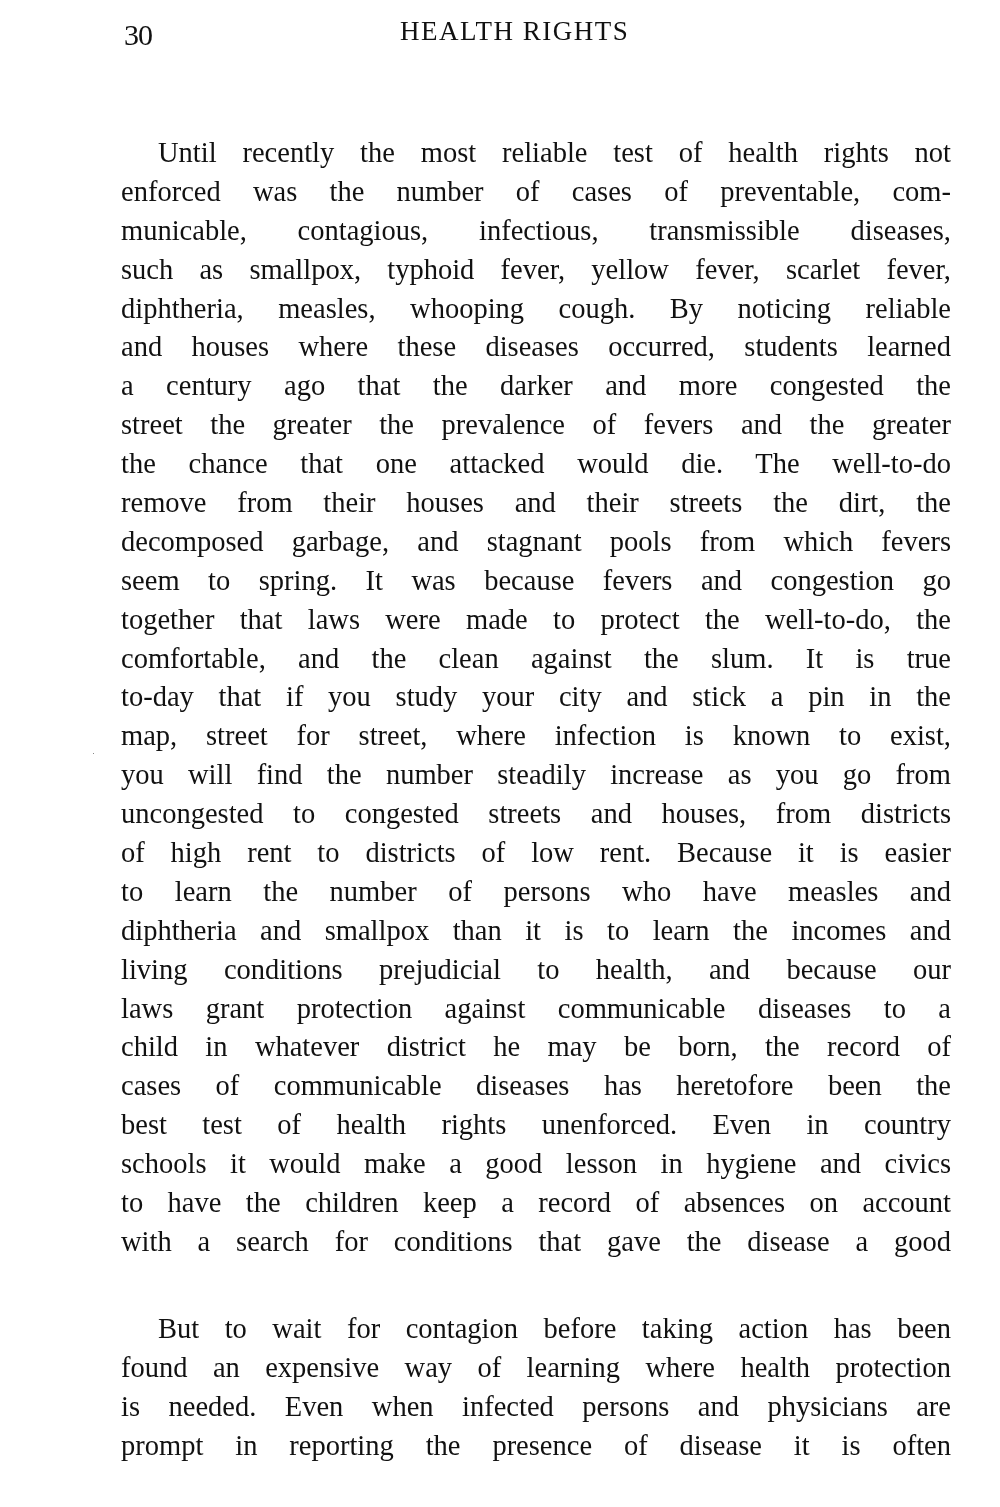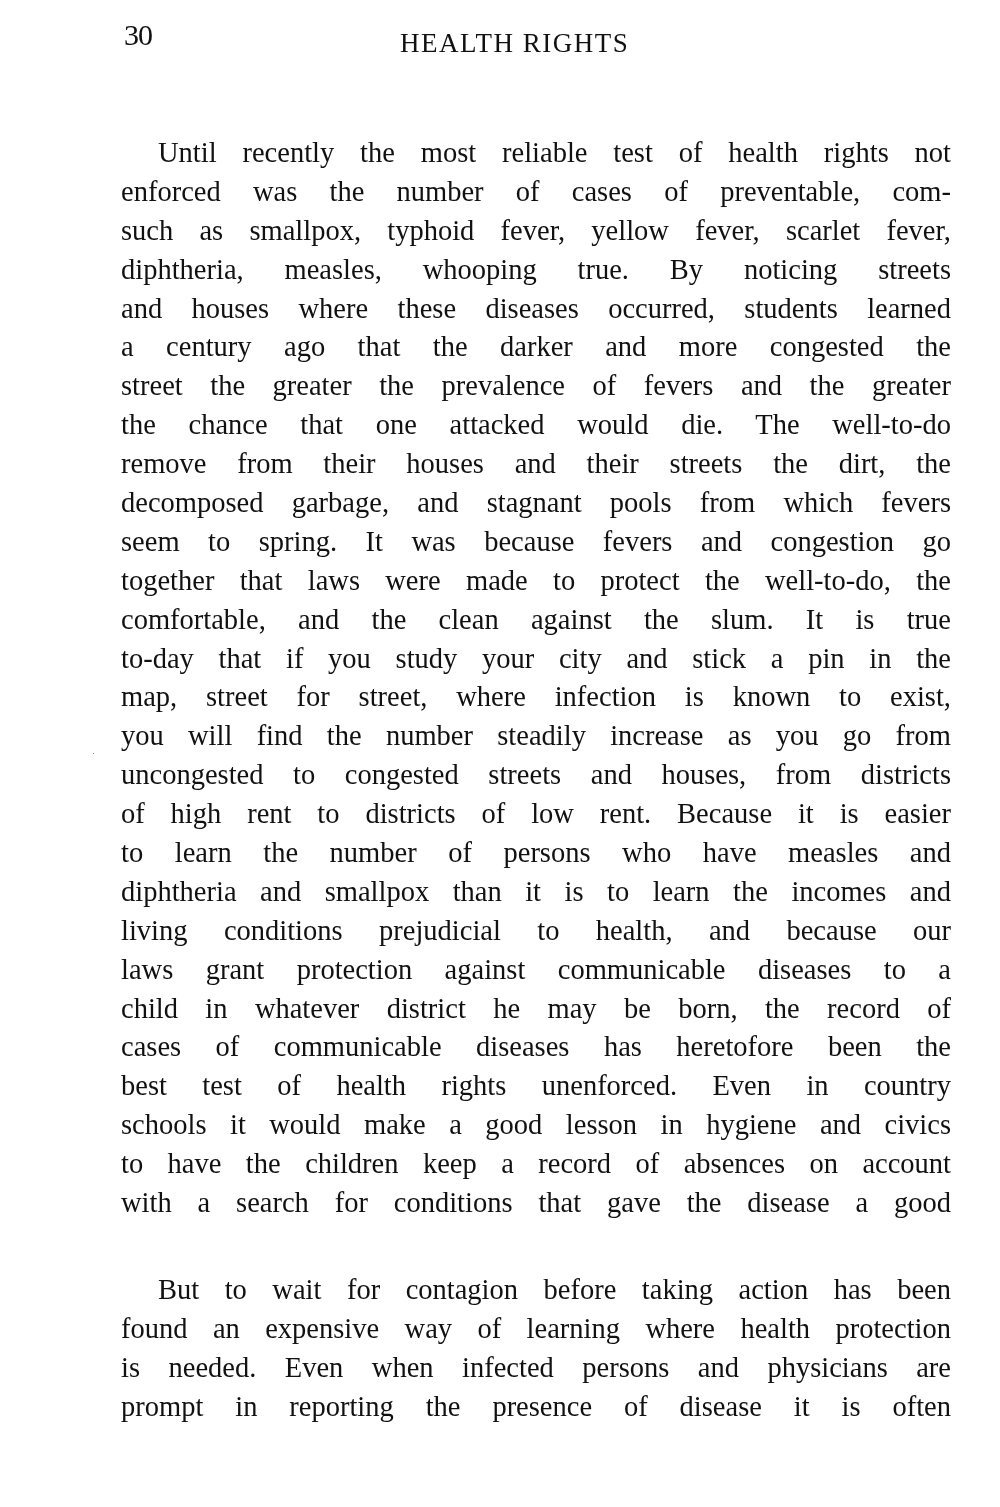--- a/index.html
+++ b/index.html
@@ -25,21 +25,21 @@
     .page-number {
       position: absolute;
       left: 124px;
       top: 2px;
       font-size: 30px;
       letter-spacing: -1px;
     }
     .header-title {
       position: absolute;
       left: 400px;
-      top: 12px;
+      top: 0;
       font-size: 27px;
       letter-spacing: 1.5px;
     }
     .body-text {
       position: absolute;
       top: 86px;
       left: 121px;
       width: 830px;
     }
     .line {
@@ -74,22 +74,23 @@
   <span class="page-number">30</span>
   <span class="header-title">HEALTH RIGHTS</span>
 </div>
 
 <div class="stray-mark"></div>
 
 <div class="body-text">
   <div>
     <span class="line indent">Until recently the most reliable test of health rights not</span>
     <span class="line">enforced was the number of cases of preventable, com-</span>
+    <span class="line">municable, contagious, infectious, transmissible diseases,</span>
     <span class="line">such as smallpox, typhoid fever, yellow fever, scarlet fever,</span>
-    <span class="line">diphtheria, measles, whooping true.  By noticing streets</span>
+    <span class="line">diphtheria, measles, whooping cough.  By noticing reliable</span>
     <span class="line">and houses where these diseases occurred, students learned</span>
     <span class="line">a century ago that the darker and more congested the</span>
     <span class="line">street the greater the prevalence of fevers and the greater</span>
     <span class="line">the chance that one attacked would die.  The well-to-do</span>
     <span class="line">remove from their houses and their streets the dirt, the</span>
     <span class="line">decomposed garbage, and stagnant pools from which fevers</span>
     <span class="line">seem to spring.  It was because fevers and congestion go</span>
     <span class="line">together that laws were made to protect the well-to-do, the</span>
     <span class="line">comfortable, and the clean against the slum.  It is true</span>
     <span class="line">to-day that if you study your city and stick a pin in the</span>

